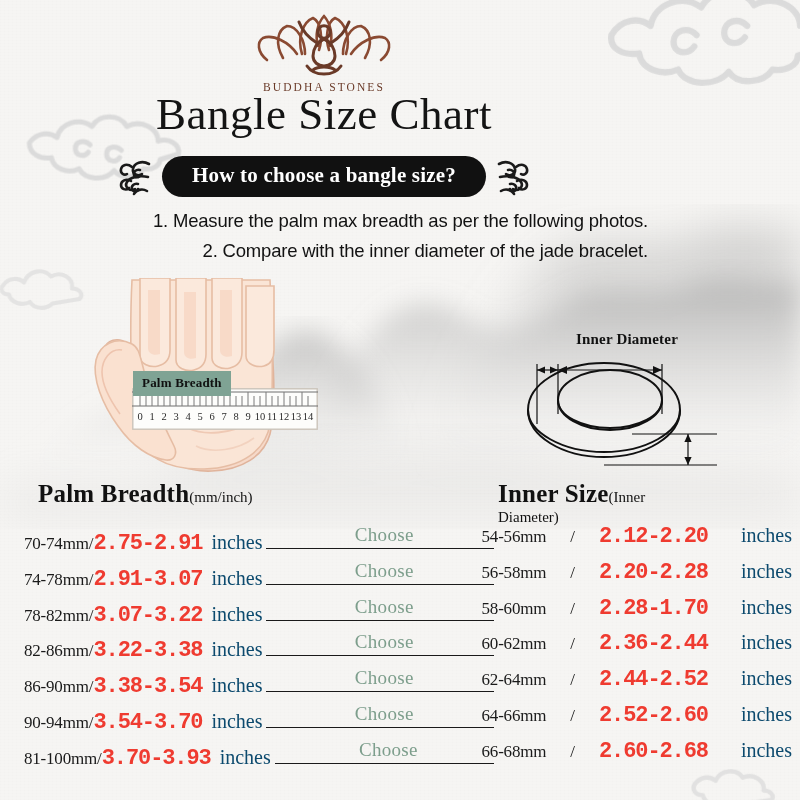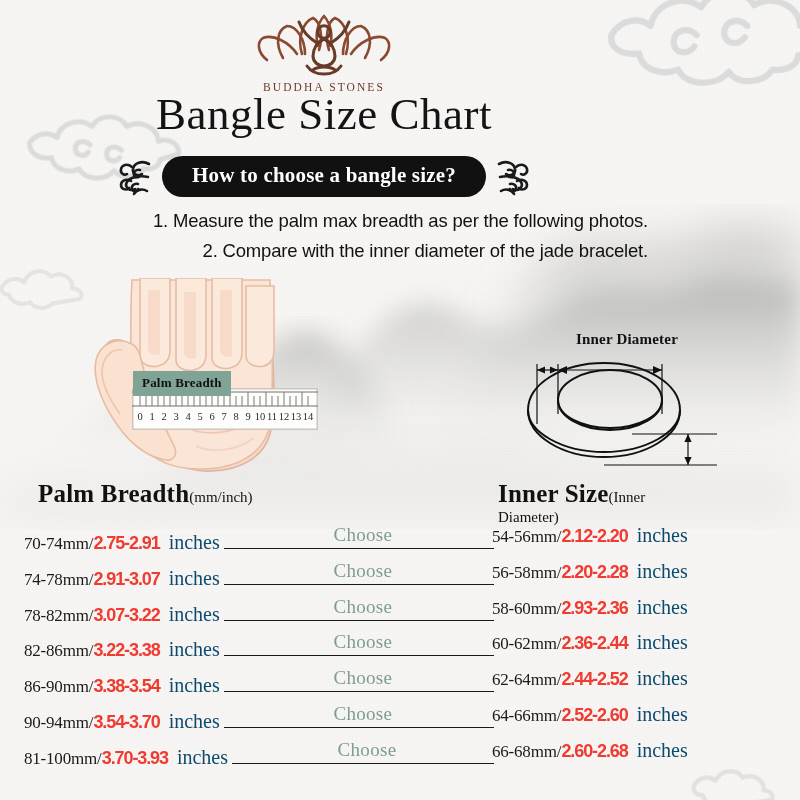--- a/index.html
+++ b/index.html
@@ -111,41 +111,41 @@
     display:flex; align-items:baseline;
     height:35.8px;
     white-space:nowrap;
   }
   .mm {
     font-family:"Liberation Serif", serif;
     font-size:17px; color:#1a1a1a; letter-spacing:-.2px;
   }
   .sep { font-family:"Liberation Serif", serif; font-size:17px; color:#1a1a1a; }
   .inch {
-    font-family:Liberation Sans, sans-serif;
-    font-size:18px; font-weight:700; color:#ef3b30;
+    font-family:Liberation Mono, monospace;
+    font-size:22px; font-weight:700; color:#ef3b30;
     letter-spacing:-1.1px; line-height:1;
   }
   .unit {
     font-family:"Liberation Serif", serif;
     font-size:20px; color:#0c4a6e; margin-left:9px;
   }
   .choose-slot {
     flex:1 1 auto; position:relative;
     min-width:120px; margin-left:4px;
     border-bottom:1.6px solid #1a1a1a;
     height:25px;
   }
   .choose-txt {
     position:absolute; left:8px; right:0; bottom:2px;
     text-align:center;
     font-family:"Liberation Serif", serif;
     font-size:19px; color:#7d9e8c; letter-spacing:.3px;
   }
-  #tbl-right .row { justify-content:flex-start; }
+  #tbl-right .row { justify-content:flex-end;gap:24px; }
 </style>
 </head>
 <body>
 
 <div id="bg-wrap">
   <div class="bg-paper"></div>
   <div class="bg-noise"></div>
 
   <svg class="bg-mountain" viewBox="0 0 800 800">
     <defs>
@@ -478,21 +478,21 @@
       </div>
       <div class="row">
         <span class="mm">56-58mm</span>
         <span class="sep">/</span>
         <span class="inch">2.20-2.28</span>
         <span class="unit">inches</span>
       </div>
       <div class="row">
         <span class="mm">58-60mm</span>
         <span class="sep">/</span>
-        <span class="inch">2.93-2.36</span>
+        <span class="inch">2.28-1.70</span>
         <span class="unit">inches</span>
       </div>
       <div class="row">
         <span class="mm">60-62mm</span>
         <span class="sep">/</span>
         <span class="inch">2.36-2.44</span>
         <span class="unit">inches</span>
       </div>
       <div class="row">
         <span class="mm">62-64mm</span>

